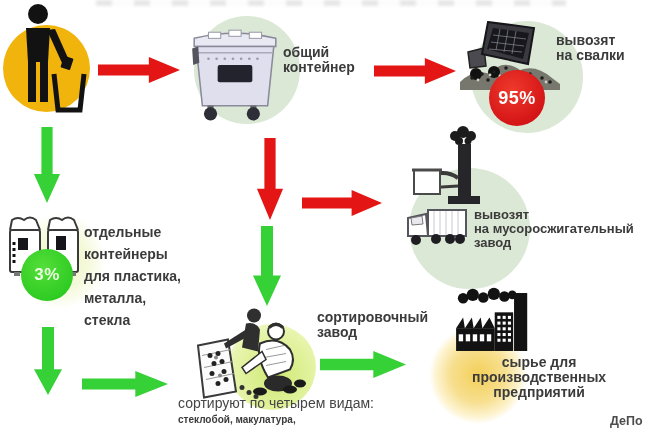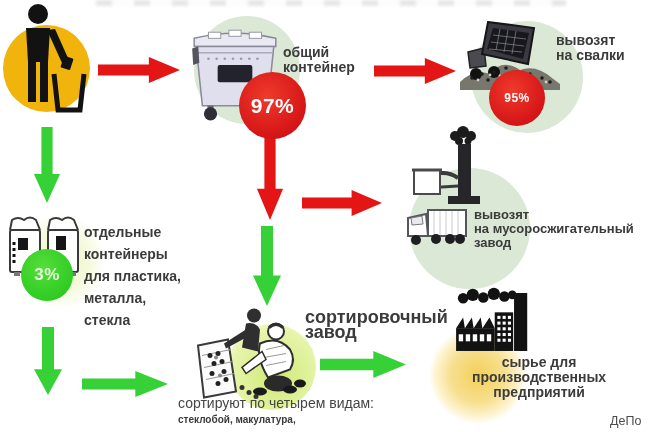--- a/index.html
+++ b/index.html
@@ -15,50 +15,50 @@
   .label{position:absolute;font-weight:bold;color:#3b3b3b;white-space:pre-line;}
   .badge{position:absolute;border-radius:50%;display:flex;align-items:center;justify-content:center;
          color:#fff;font-weight:bold;letter-spacing:0.5px;}
   .badge.red{background:radial-gradient(circle at 42% 36%,#ef3a2c 0%,#cf0d12 85%);}
   .badge.green{background:radial-gradient(circle at 42% 36%,#55de3a 0%,#27c81e 85%);color:#eaffe0;}
   .arrow{position:absolute;}
   .arrow.red polygon{fill:#e31515;}
   .arrow.green polygon{fill:#36d136;}
   .smudge{position:absolute;left:96px;top:0;width:470px;height:6px;opacity:.30;filter:blur(1.5px);
     background:repeating-linear-gradient(90deg,rgba(110,110,110,.55) 0 16px,rgba(215,215,215,.25) 16px 38px);}
-  .watermark{position:absolute;left:610px;top:414px;font-size:12.5px;font-weight:normal;color:#4c4c4c;}
+  .watermark{position:absolute;left:610px;top:414px;font-size:12.5px;font-weight:bold;color:#4c4c4c;}
   
   #consumer-circle{left:3px;top:25px;width:87px;height:87px;}
   #consumer-icon{left:10px;top:2px;width:80px;height:112px;}
   #arr1{left:98px;top:56px;width:82px;height:28px;}
   #container-circle{left:194px;top:16px;width:106px;height:108px;}
   #dumpster-icon{left:184px;top:20px;width:102px;height:102px;}
   #container-label{left:283px;top:45px;font-size:14px;line-height:15px;}
   #badge97{left:239px;top:72px;width:67px;height:67px;font-size:21px;}
   #arr2{left:374px;top:57px;width:82px;height:28px;}
   #landfill-circle{left:471px;top:21px;width:112px;height:112px;}
   #landfill-icon{left:460px;top:18px;width:100px;height:72px;}
   #landfill-label{left:556px;top:33px;font-size:14px;line-height:15px;}
-  #badge95{left:489px;top:70px;width:56px;height:56px;font-size:12px;}
+  #badge95{left:489px;top:70px;width:56px;height:56px;font-size:18px;}
   #arr3{left:256px;top:138px;width:28px;height:82px;}
   #arr4{left:302px;top:189px;width:80px;height:28px;}
   #incin-circle{left:409px;top:168px;width:121px;height:121px;}
   #incin-icon{left:398px;top:126px;width:100px;height:140px;}
   #incin-label{left:474px;top:208px;font-size:13px;line-height:14px;}
   #arr5{left:252px;top:226px;width:30px;height:80px;}
   #arr6{left:33px;top:127px;width:28px;height:76px;}
   #sep-circle{left:14px;top:213px;width:92px;height:96px;}
   #sep-icon{left:8px;top:212px;width:74px;height:68px;}
   #sep-label{left:84px;top:221px;font-size:14px;line-height:22px;}
   #badge3{left:21px;top:249px;width:52px;height:52px;font-size:17px;}
   #arr7{left:33px;top:327px;width:30px;height:68px;}
   #arr8{left:82px;top:370px;width:86px;height:28px;}
   #sorting-circle{left:228px;top:324px;width:88px;height:86px;}
   #sorting-icon{left:196px;top:299px;width:120px;height:101px;}
-  #sorting-label{left:305px;top:310px;font-size:18px;line-height:15px;}
+  #sorting-label{left:317px;top:310px;font-size:14px;line-height:15px;}
   #arr9{left:320px;top:350px;width:86px;height:29px;}
   #factory-circle{left:429px;top:326px;width:98px;height:98px;}
   #factory-icon{left:452px;top:286px;width:96px;height:72px;}
   #factory-label{left:472px;top:355px;font-size:14px;line-height:15px;text-align:center;}
   #caption1{left:178px;top:395px;font-size:14px;font-weight:normal;color:#454545;white-space:pre;}
   #caption2{left:178px;top:414px;font-size:10px;white-space:pre;}
 </style>
 </head>
 <body>
 
@@ -128,21 +128,20 @@
     </g>
     <rect x="33" y="44" width="34" height="17" rx="2" fill="#23232e"></rect>
     <polygon points="8,28 14,26 15,42 9,44" fill="#55555f"></polygon>
     <rect x="23" y="84" width="6" height="5" fill="#666"></rect>
       <rect x="65" y="84" width="6" height="5" fill="#666"></rect>
     <circle cx="26" cy="92" r="6.5" fill="#2e2e38"></circle>
       <circle cx="68" cy="92" r="6.5" fill="#2e2e38"></circle>
   </svg>
   <div class="label" id="container-label">общий
 контейнер</div>
-  <div class="badge red" id="badge97">97%</div>
 
   <div class="circle c-palegreen" id="landfill-circle"></div>
   <svg class="abs" id="landfill-icon" viewBox="0 0 100 72">
     <path d="M0,64 Q14,50 30,56 Q42,40 60,52 Q76,46 92,60 L100,66 L100,72 L0,72 Z" fill="#77776d"></path>
     <polygon points="8,34 24,30 26,48 10,50" fill="#4a4a50" stroke="#222" stroke-width="1.5"></polygon>
     <polygon points="28,4 74,10 68,46 22,36" fill="#3a3a40" stroke="#15151a" stroke-width="2"></polygon>
     <polygon points="33,10 69,15 63,41 27,31" fill="#17171d"></polygon>
     <path d="M33,17 L66,21 M31,24 L64,28 M29,31 L62,34 M40,11 L36,32 M48,12 L44,34 M56,13 L52,36" stroke="#7d7d88" stroke-width="0.8" fill="none"></path>
     <circle cx="16" cy="56" r="6" fill="#111"></circle>
       <circle cx="34" cy="54" r="6" fill="#111"></circle>

